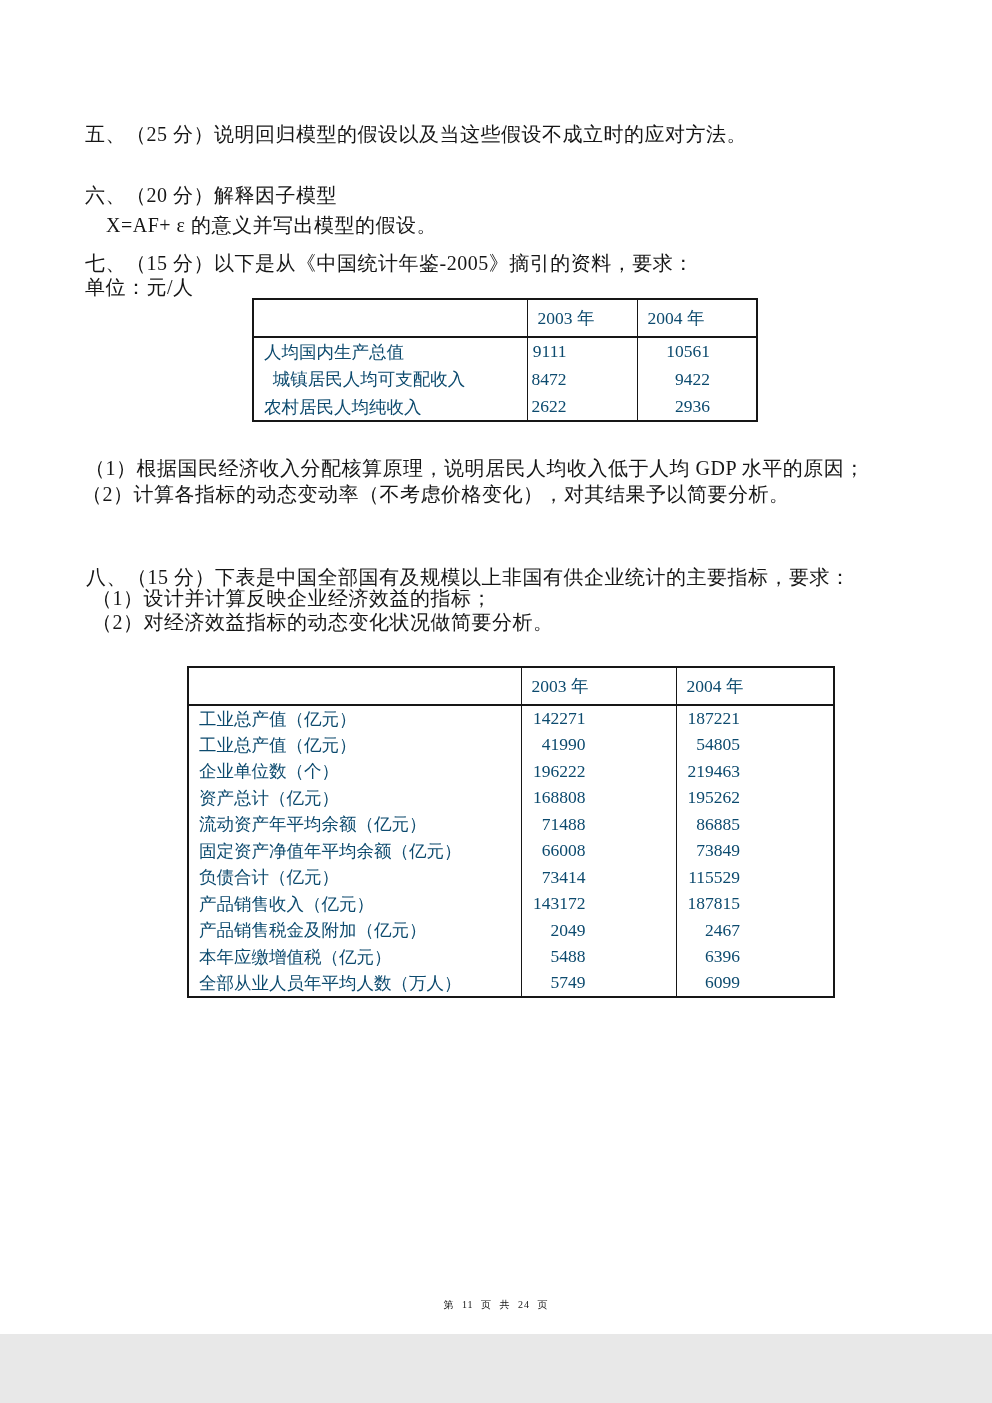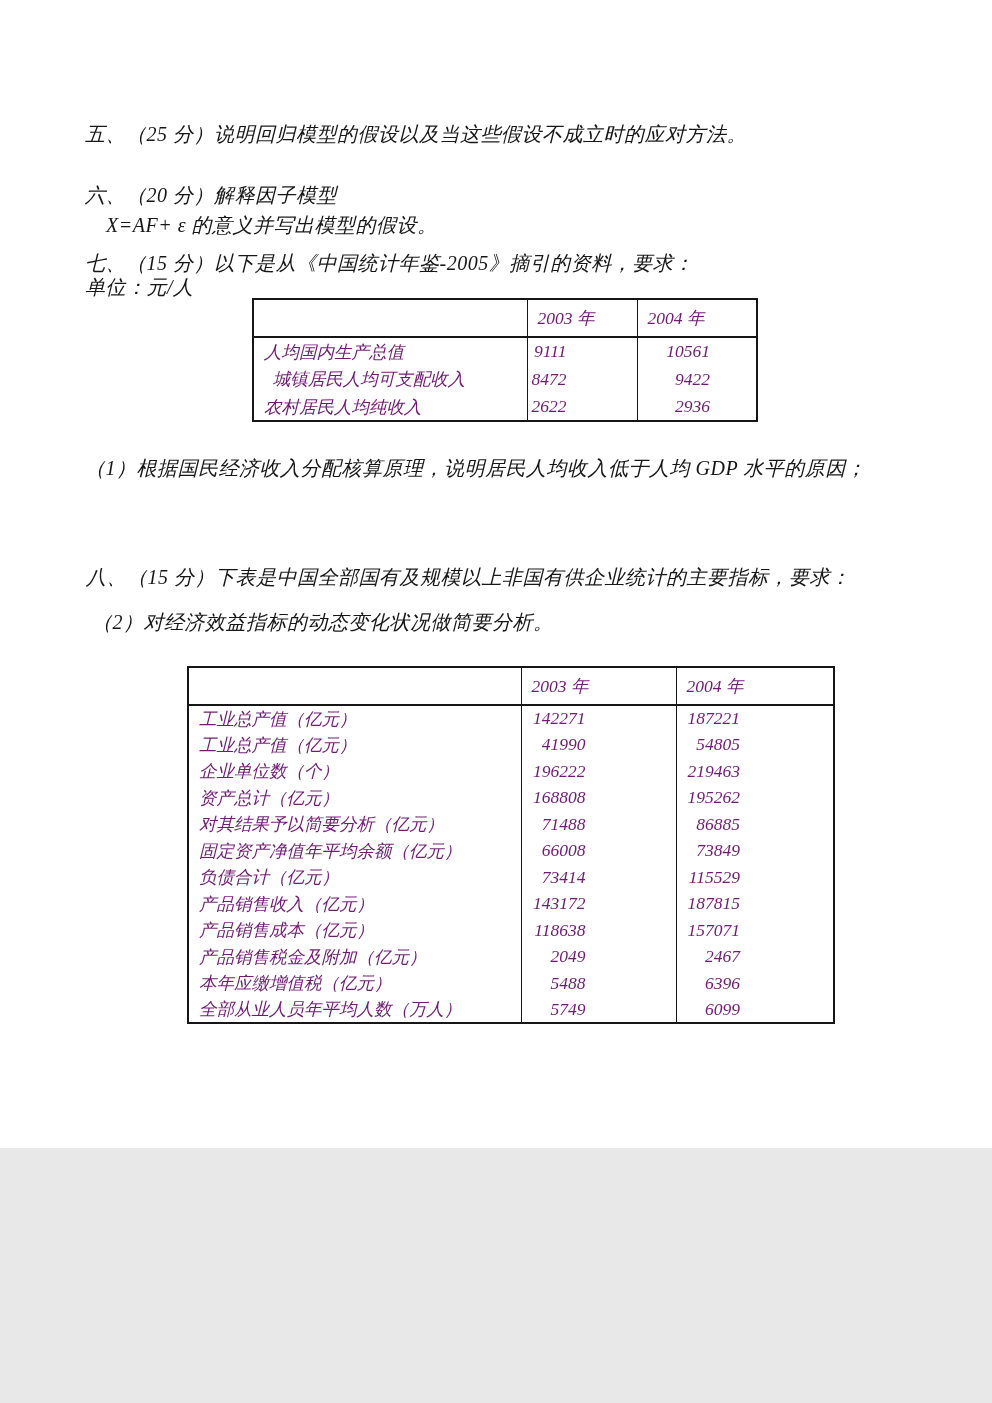--- a/index.html
+++ b/index.html
@@ -3,40 +3,39 @@
 <meta charset="utf-8">
 <style>
   * { margin: 0; padding: 0; box-sizing: border-box; }
   body {
     background: #e8e8e8;
     font-family: "Liberation Serif", "DejaVu Serif", serif;
   }
   .page {
     position: relative;
     width: 992px;
-    height: 1148px;
+    height: 1334px;
     background: #ffffff;
     color: #161616;
     overflow: hidden;
-    font-style: italic;
   }
   .tline {
     position: absolute;
     font-size: 20px;
     line-height: 26px;
     white-space: pre;
     letter-spacing: 0.5px;
   }
   table.data-table {
     position: absolute;
     border-collapse: collapse;
     table-layout: fixed;
     border: 2px solid #161616;
     font-size: 17.5px;
-    color: #701a75;
+    color: #0c4a6e;
   }
   table.data-table th, table.data-table td {
     font-weight: normal;
     text-align: left;
     vertical-align: middle;
     white-space: pre;
     overflow: hidden;
   }
   table.data-table thead th {
     border-bottom: 2px solid #161616;
@@ -104,22 +103,24 @@
       </tr>
       <tr>
         <td class="label">农村居民人均纯收入</td>
         <td class="num c2 colsep">2622</td>
         <td class="num c3 colsep">2936</td>
       </tr>
     </tbody>
   </table>
 
   <div class="tline" style="left:85px; top:455px;">（1）根据国民经济收入分配核算原理，说明居民人均收入低于人均 GDP 水平的原因；</div>
+  <div class="tline" style="left:82px; top:481px;">（2）计算各指标的动态变动率（不考虑价格变化），对其结果予以简要分析。</div>
 
   <div class="tline" style="left:86px; top:564px;">八、（15 分）下表是中国全部国有及规模以上非国有供企业统计的主要指标，要求：</div>
+  <div class="tline" style="left:92px; top:585px;">（1）设计并计算反映企业经济效益的指标；</div>
   <div class="tline" style="left:92px; top:609px;">（2）对经济效益指标的动态变化状况做简要分析。</div>
 
   <table class="data-table" id="table2" style="left:187px; top:666px; width:646px;">
     <colgroup>
       <col style="width:333px">
         <col style="width:155px">
         <col style="width:158px">
     </colgroup>
     <thead>
       <tr>
@@ -143,43 +144,38 @@
         <td class="label">企业单位数（个）</td>
         <td class="num c2 colsep">196222</td>
         <td class="num c3 colsep">219463</td>
       </tr>
       <tr>
         <td class="label">资产总计（亿元）</td>
         <td class="num c2 colsep">168808</td>
         <td class="num c3 colsep">195262</td>
       </tr>
       <tr>
-        <td class="label">对其结果予以简要分析（亿元）</td>
+        <td class="label">流动资产年平均余额（亿元）</td>
         <td class="num c2 colsep">71488</td>
         <td class="num c3 colsep">86885</td>
       </tr>
       <tr>
         <td class="label">固定资产净值年平均余额（亿元）</td>
         <td class="num c2 colsep">66008</td>
         <td class="num c3 colsep">73849</td>
       </tr>
       <tr>
         <td class="label">负债合计（亿元）</td>
         <td class="num c2 colsep">73414</td>
         <td class="num c3 colsep">115529</td>
       </tr>
       <tr>
         <td class="label">产品销售收入（亿元）</td>
         <td class="num c2 colsep">143172</td>
         <td class="num c3 colsep">187815</td>
-      </tr>
-      <tr>
-        <td class="label">产品销售成本（亿元）</td>
-        <td class="num c2 colsep">118638</td>
-        <td class="num c3 colsep">157071</td>
       </tr>
       <tr>
         <td class="label">产品销售税金及附加（亿元）</td>
         <td class="num c2 colsep">2049</td>
         <td class="num c3 colsep">2467</td>
       </tr>
       <tr>
         <td class="label">本年应缴增值税（亿元）</td>
         <td class="num c2 colsep">5488</td>
         <td class="num c3 colsep">6396</td>

